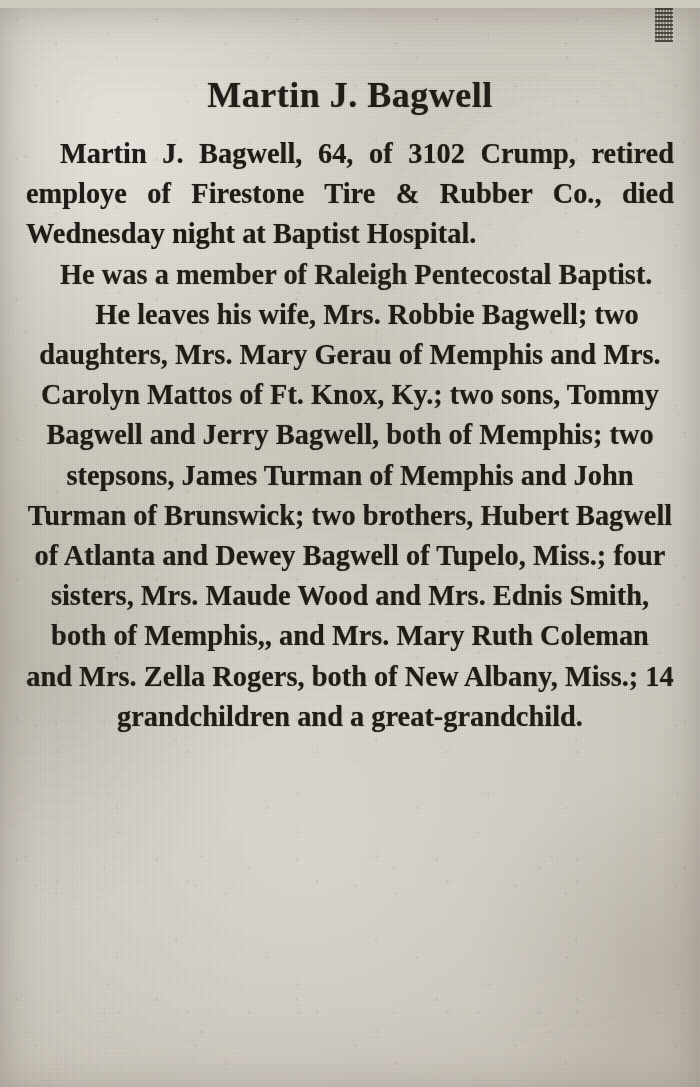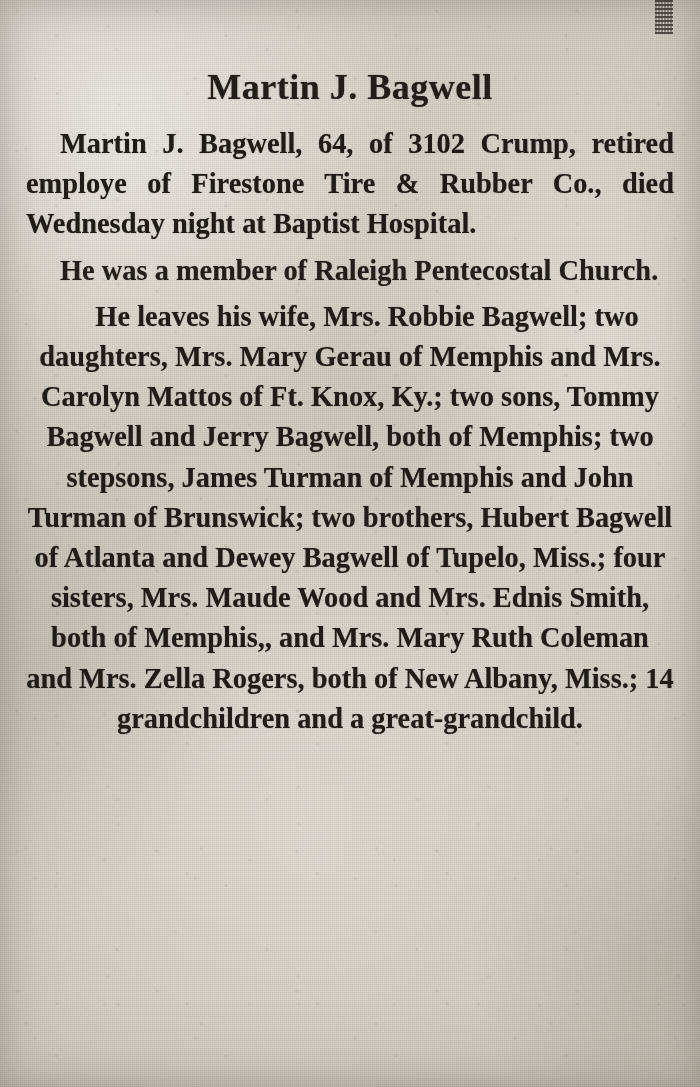--- a/index.html
+++ b/index.html
@@ -79,41 +79,41 @@
     pointer-events: none;
   }
 
   #headline {
     position: relative;
     text-align: center;
     font-size: 36px;
     letter-spacing: 0.5px;
     font-weight: 700;
     color: #211e1a;
-    margin: 0;
+    margin: 8px;
     padding: 66px 0 10px 0;
     text-shadow: 0 0 1.2px rgba(40,36,30,0.55);
     font-family: "Liberation Serif", serif;
   }
 
   #body-copy {
     position: relative;
     font-size: 28.4px;
     line-height: 40.2px;
     color: #1d1a16;
     font-weight: 700;
     text-align: justify;
     text-justify: inter-word;
     padding: 0 4px;
     text-shadow: 0 0 1.1px rgba(40,36,30,0.5);
     font-family: "Liberation Serif", serif;
   }
 
   #body-copy p {
-    margin: 6px 0 0 0;
+    margin: 0 0 0 0;
     text-indent: 34px;
     hyphens: manual;
   }
 
   #body-copy p.last {
     text-align: center;
   }
 
   
   #body-copy p:nth-child(1) { opacity: 0.99; }
@@ -127,17 +127,17 @@
 <div id="clipping">
 
   <div id="grain"></div>
   <div id="edges"></div>
   <div id="corner-mark"></div>
 
   <h1 id="headline">Martin J. Bagwell</h1>
 
   <div id="body-copy">
     <p>Martin J. Bagwell, 64, of 3102 Crump, retired employe of Firestone Tire &amp; Rub­ber Co., died Wednesday night at Baptist Hospital.</p>
-    <p>He was a member of Raleigh Pentecos­tal Church.</p>
+    <p>He was a member of Raleigh Pentecos­tal Baptist.</p>
     <p class="last">He leaves his wife, Mrs. Robbie Bag­well; two daughters, Mrs. Mary Gerau of Memphis and Mrs. Carolyn Mattos of Ft. Knox, Ky.; two sons, Tommy Bagwell and Jerry Bagwell, both of Memphis; two stepsons, James Turman of Memphis and John Turman of Brunswick; two brothers, Hubert Bagwell of Atlanta and Dewey Bagwell of Tupelo, Miss.; four sisters, Mrs. Maude Wood and Mrs. Ednis Smith, both of Memphis,, and Mrs. Mary Ruth Coleman and Mrs. Zella Rogers, both of New Albany, Miss.; 14 grandchildren and a great-grandchild.</p>
   </div>
 
 </div>
 
 </body></html>

